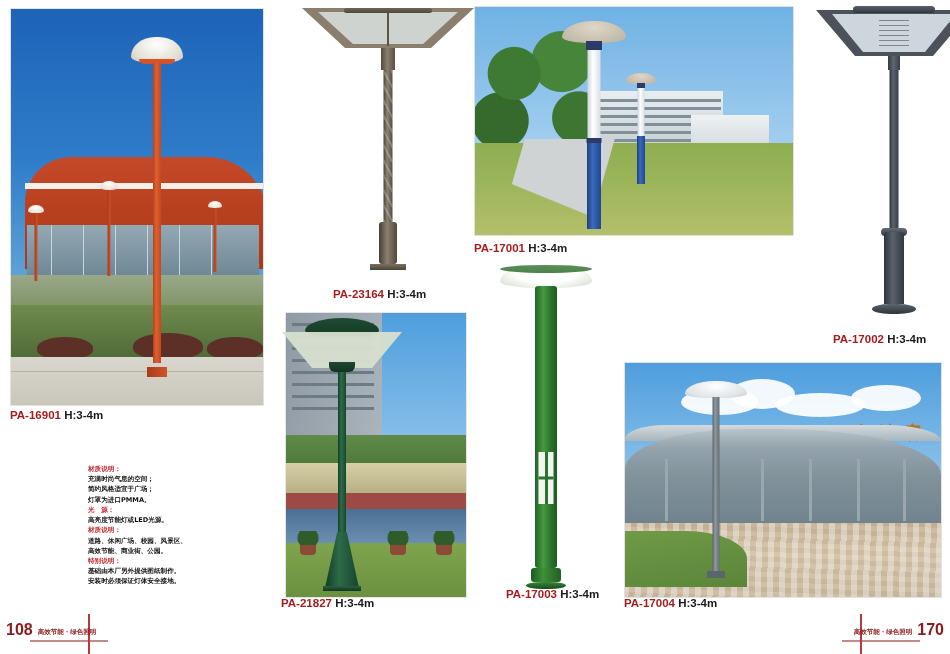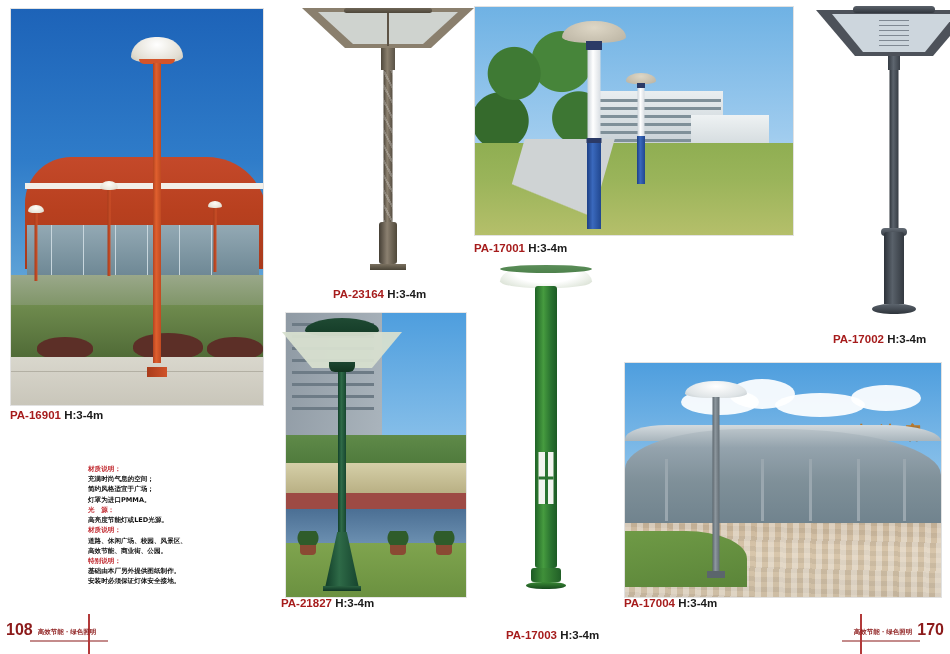--- a/index.html
+++ b/index.html
@@ -394,21 +394,21 @@
   </div>
 
   <div class="lamp" id="lmp-17003">
     <div class="disc"></div>
     <div class="discEdge"></div>
     <div class="pole"></div>
     <div class="win"></div>
     <div class="foot"></div>
     <div class="plate"></div>
   </div>
-  <div class="prod-label" style="left:506px;top:629px">
+  <div class="prod-label" style="left:506px;top:588px">
     <span class="code">PA-17003</span>
     <span class="hgt">H:3-4m</span>
   </div>
 
   <div class="photo" id="ph-17004">
     <div class="sky bright"></div>
     <div class="cloud" style="left:56px;top:26px;width:78px;height:26px"></div>
     <div class="cloud" style="left:104px;top:16px;width:66px;height:30px"></div>
     <div class="cloud" style="left:150px;top:30px;width:90px;height:24px"></div>
     <div class="cloud" style="left:226px;top:22px;width:70px;height:26px"></div>

